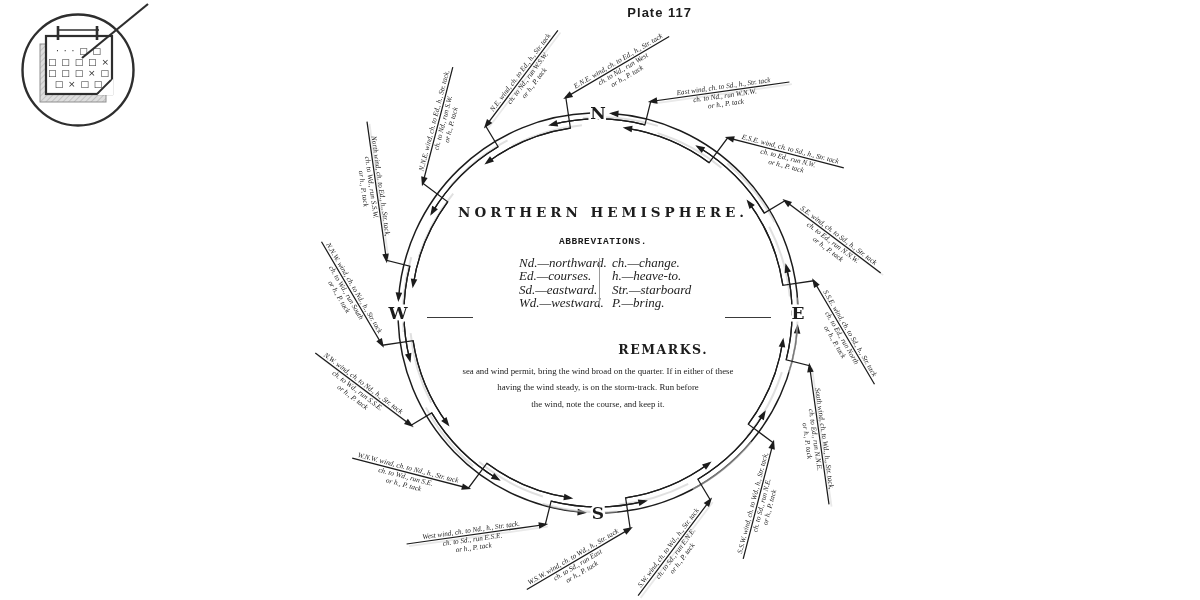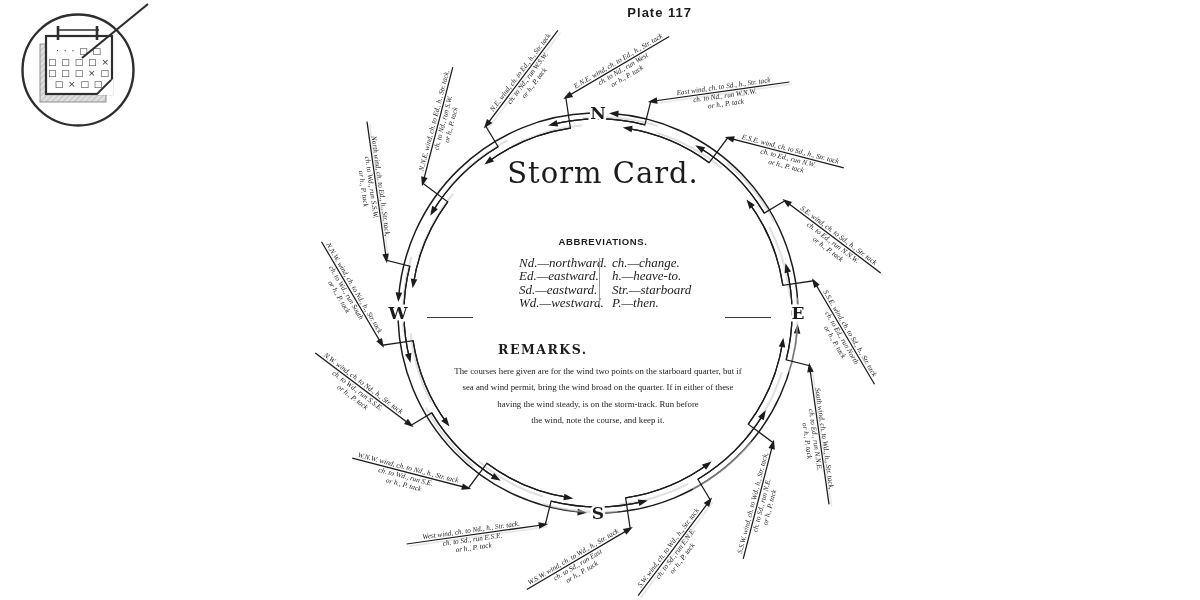--- a/index.html
+++ b/index.html
@@ -6,28 +6,28 @@
   .page{position:relative;width:1200px;height:600px;background:#ffffff;overflow:hidden;
         font-family:"Liberation Serif",serif;color:#1c1c1c;}
   .page svg{position:absolute;left:0;top:0;}
   .plate-no{position:absolute;left:560px;top:5px;width:132px;text-align:right;
             font-family:Liberation Sans, sans-serif;font-weight:bold;font-size:13px;letter-spacing:1px;}
   .storm-title{position:absolute;left:448px;top:156px;width:310px;text-align:center;
                font-family:"DejaVu Serif",serif;font-size:29px;letter-spacing:1px;}
   .hemisphere{position:absolute;left:398px;top:204px;width:410px;text-align:center;
               font-family:"DejaVu Serif",serif;font-weight:bold;font-size:13.5px;letter-spacing:4px;}
   .abbr-head{position:absolute;left:498px;top:236px;width:210px;text-align:center;
-             font-family:Liberation Sans, sans-serif;font-weight:bold;font-size:9.5px;letter-spacing:.6px;}
+             font-family:Liberation Mono, monospace;font-weight:bold;font-size:9.5px;letter-spacing:.6px;}
   .abbr-col{position:absolute;top:256px;font-style:italic;font-size:13px;line-height:13.4px;white-space:nowrap;}
   .abbr-left{left:519px;}
   .abbr-right{left:612px;}
   .abbr-divider{position:absolute;left:599px;top:258px;width:1px;height:50px;background:#9a9a9a;}
   .mid-rule{position:absolute;top:317px;width:46px;height:0;border-top:1.5px solid #3a3a3a;}
   .mid-rule.left{left:427px;} .mid-rule.right{left:725px;}
-  .remarks-head{position:absolute;left:498px;top:342px;width:210px;text-align:left;
+  .remarks-head{position:absolute;left:498px;top:342px;width:210px;text-align:right;
                 font-family:"DejaVu Serif",serif;font-weight:bold;font-size:12.5px;letter-spacing:1.5px;}
   .remarks{position:absolute;left:378px;top:363px;width:440px;text-align:center;
            font-size:8.8px;line-height:16.4px;}
   .wm{position:absolute;left:1050px;top:2px;}
 </style>
 </head>
 <body>
 
 <div class="page">
 
@@ -209,43 +209,42 @@
         </g>
       </g>
       <text x="598.0" y="119.0" text-anchor="middle" font-family="DejaVu Serif, serif" font-weight="bold" font-size="17" fill="#1c1c1c" stroke="#ffffff" stroke-width="5" paint-order="stroke">N</text>
       <text x="798.0" y="319.0" text-anchor="middle" font-family="DejaVu Serif, serif" font-weight="bold" font-size="17" fill="#1c1c1c" stroke="#ffffff" stroke-width="5" paint-order="stroke">E</text>
       <text x="598.0" y="519.0" text-anchor="middle" font-family="DejaVu Serif, serif" font-weight="bold" font-size="17" fill="#1c1c1c" stroke="#ffffff" stroke-width="5" paint-order="stroke">S</text>
       <text x="398.0" y="319.0" text-anchor="middle" font-family="DejaVu Serif, serif" font-weight="bold" font-size="17" fill="#1c1c1c" stroke="#ffffff" stroke-width="5" paint-order="stroke">W</text>
     </svg>
 
   <div class="plate-no">Plate 117</div>
 
-  <div class="storm-title">Storm Card.</div>
+  <div class="hemisphere">NORTHERN HEMISPHERE.</div>
 
   <div class="abbr-head">ABBREVIATIONS.</div>
   <div class="abbr-col abbr-left">
     <div>Nd.—northward.</div>
-    <div>Ed.—eastward.</div>
+    <div>Ed.—courses.</div>
     <div>Sd.—eastward.</div>
     <div>Wd.—westward.</div>
   </div>
   <div class="abbr-divider"></div>
   <div class="abbr-col abbr-right">
     <div>ch.—change.</div>
     <div>h.—heave-to.</div>
     <div>Str.—starboard</div>
-    <div>P.—then.</div>
+    <div>P.—bring.</div>
   </div>
 
   <div class="mid-rule left"></div>
   <div class="mid-rule right"></div>
 
   <div class="remarks-head">REMARKS.</div>
   <div class="remarks">
-    <div>The courses here given are for the wind two points on the starboard quarter, but if</div>
     <div>sea and wind permit, bring the wind broad on the quarter.  If in either of these</div>
     <div>having the wind steady, is on the storm-track.  Run before</div>
     <div>the wind, note the course, and keep it.</div>
   </div>
 
   <svg class="wm" width="150" height="140" viewBox="0 0 150 140">
     <defs>
       <pattern id="hatch" width="4" height="4" patternUnits="userSpaceOnUse" patternTransform="rotate(45)">
         <rect width="4" height="4" fill="#dedede"></rect>
         <line x1="0" y1="0" x2="0" y2="4" stroke="#b5b5b5" stroke-width="1.4"></line>

